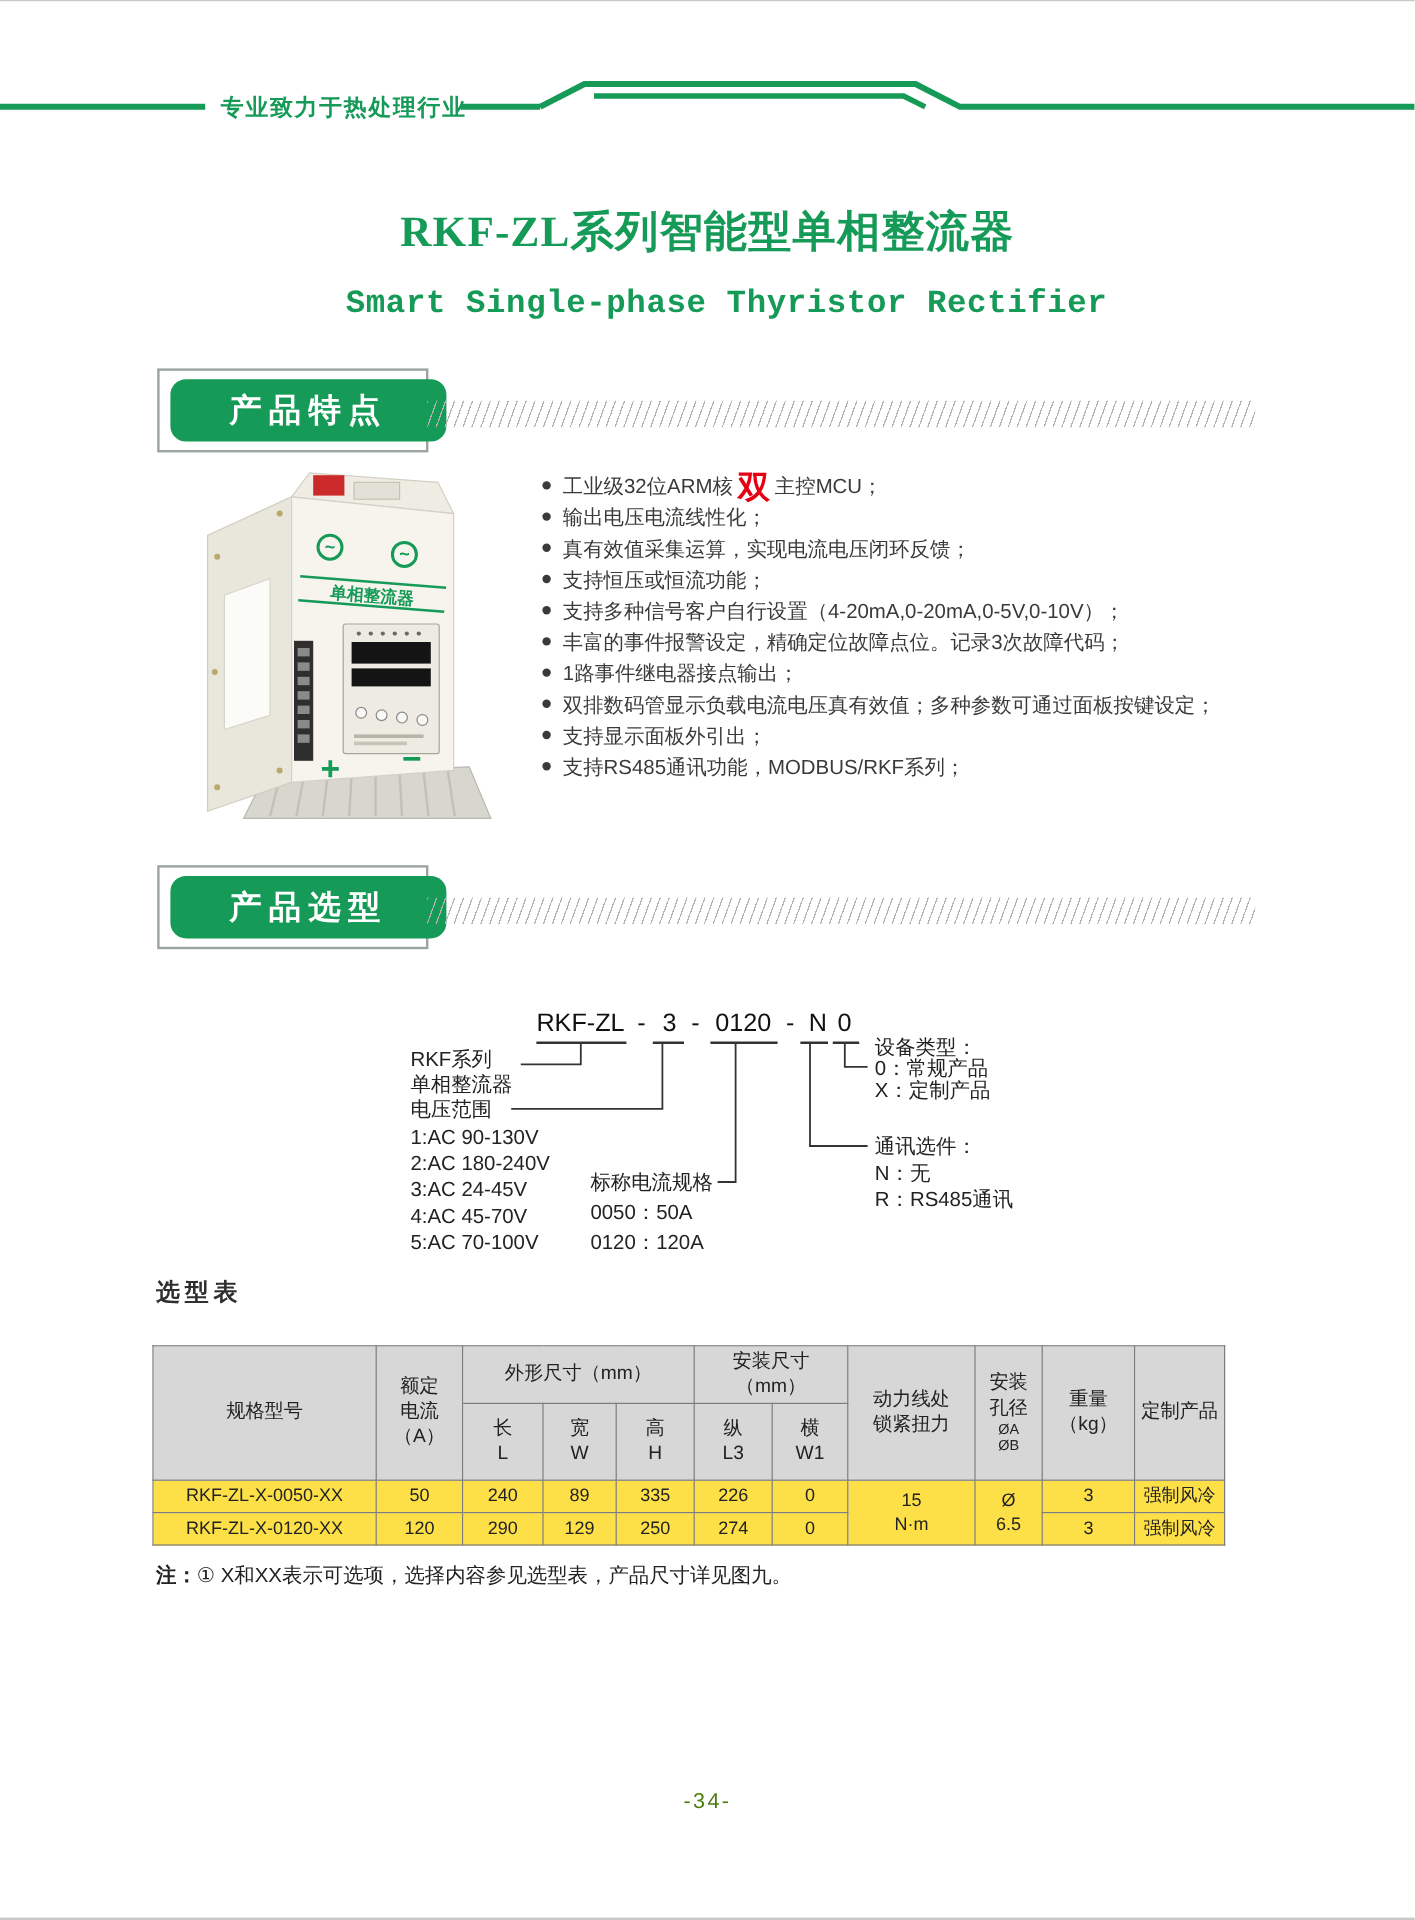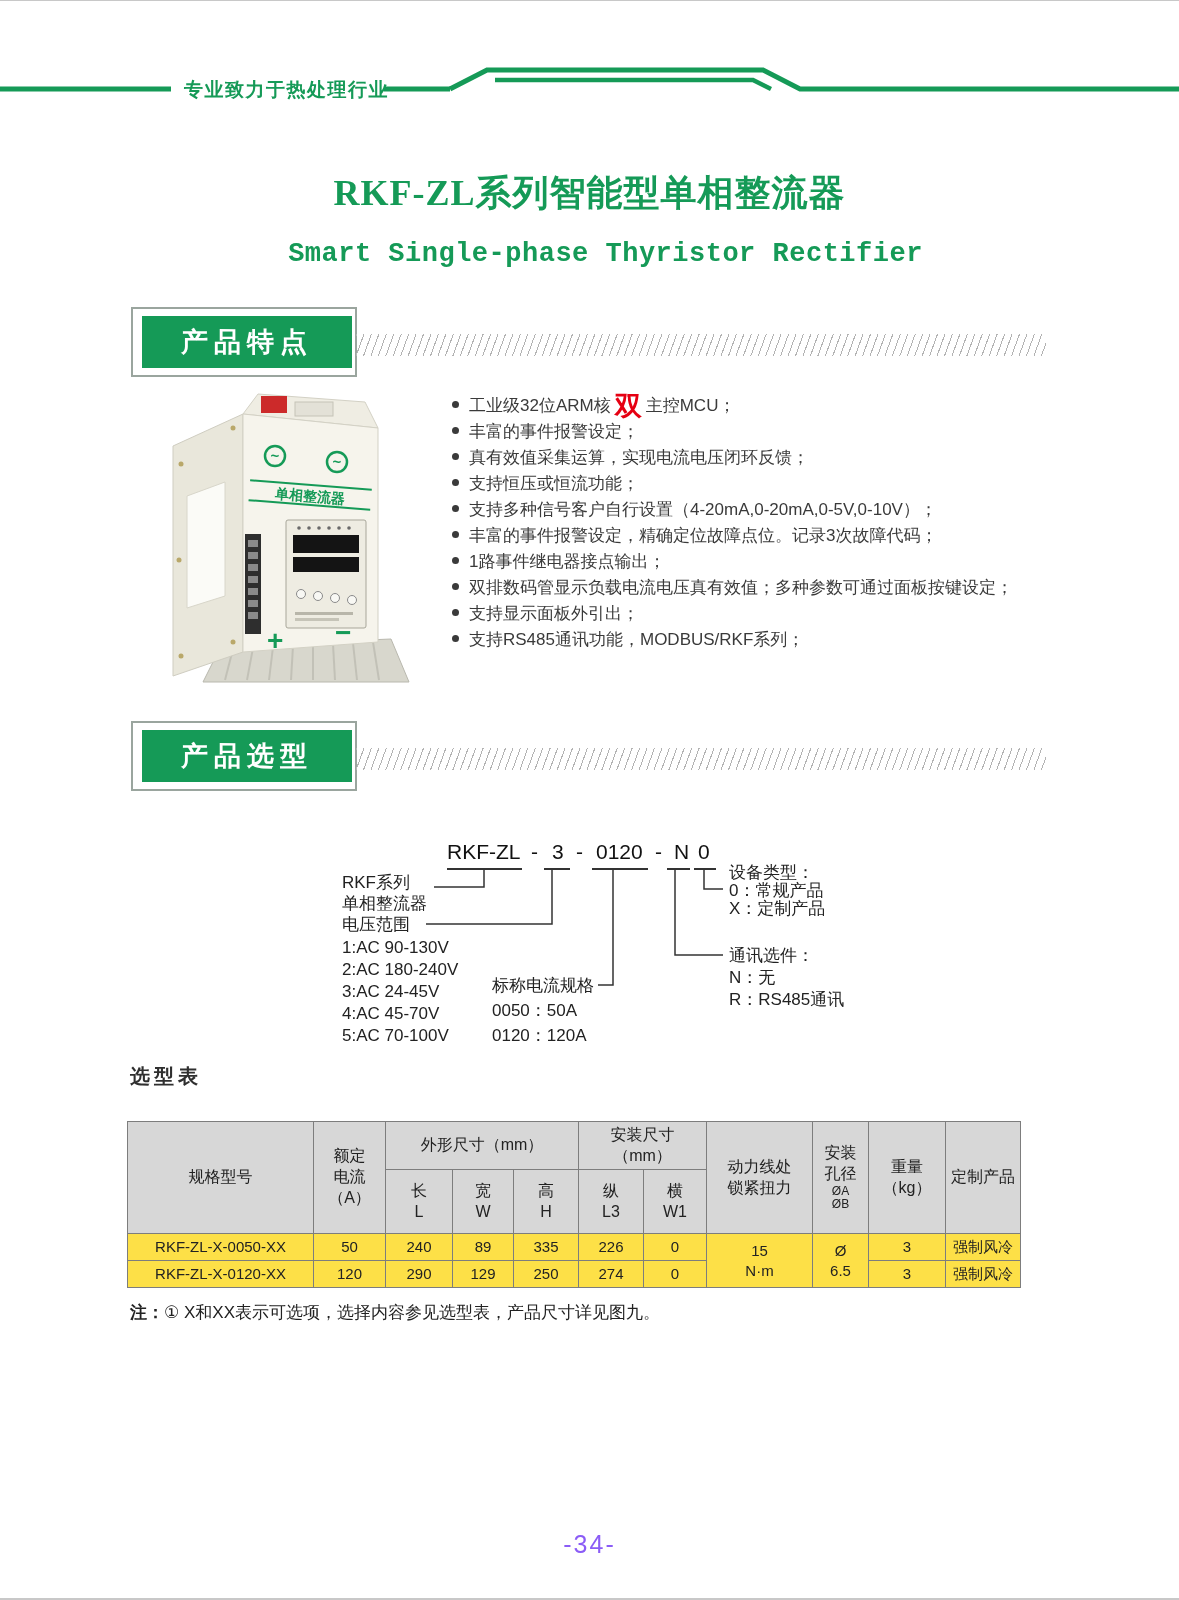--- a/index.html
+++ b/index.html
@@ -21,23 +21,23 @@
     font-family:Liberation Mono, monospace;font-weight:bold;
     font-size:27px;color:#159a57;letter-spacing:0.5px;
   }
   
   .section-header{position:absolute;left:131px;width:930px;height:72px;}
   .section-header .outline{
     position:absolute;left:0;top:0;width:226px;height:70px;
     border:2px solid #9aa59e;background:#fff;box-sizing:border-box;
   }
   .section-header .green-box{
-    position:absolute;left:11px;top:9px;width:210px;height:52px;background:#159a57;
+    position:absolute;left:11px;top:9px;width:230px;height:52px;background:#159a57;
     color:#fff;font-size:27px;font-weight:bold;letter-spacing:6px;
-    display:flex;align-items:center;justify-content:center;
+    display:flex;align-items:center;justify-content:center;border-radius:13px;
   }
   .section-header .hatch{
     position:absolute;left:225px;top:27px;width:690px;height:22px;
     background:repeating-linear-gradient(110deg,#b3b3b3 0,#b3b3b3 1px,transparent 1px,transparent 7px);
   }
   
   .features{
     position:absolute;left:452px;top:392px;width:620px;margin:0;padding:0;list-style:none;
     font-size:17px;color:#3a3a3a;
   }
@@ -67,22 +67,22 @@
   .sel-table th{background:#d7d7d7;font-size:16px;}
   .sel-table .small{font-size:12px;line-height:1.15;}
   .sel-table tr.hr1{height:48px;}
   .sel-table tr.hr2{height:64px;}
   .sel-table tr.dr{height:27px;}
   .sel-table tr.dr td{background:#fde047;}
   
   .note{position:absolute;left:130px;top:1300px;margin:0;font-size:17px;color:#222;}
   .note b{font-weight:bold;}
   .page-number{
-    position:absolute;left:0;top:1529px;width:100%;text-align:center;
-    font-size:25px;color:#8b5cf6;letter-spacing:2px;
+    position:absolute;left:0;top:1490px;width:100%;text-align:center;
+    font-size:18px;color:#4d7c0f;letter-spacing:2px;
   }
 </style>
 </head>
 <body>
 
 <div class="page">
 
   <svg class="header-deco" viewBox="0 0 1179 130">
     <path d="M0,88 H171" stroke="#159a57" stroke-width="5" fill="none"></path>
     <text x="184" y="95" font-size="19" font-weight="600" letter-spacing="1.5" fill="#159a57" font-family="Liberation Sans, DejaVu Sans, sans-serif">专业致力于热处理行业</text>
@@ -175,21 +175,21 @@
       <rect x="132" y="228" width="58" height="3" fill="#b8b6aa"></rect>
       <rect x="132" y="234" width="44" height="3" fill="#c6c4b8"></rect>
     </g>
 
     <text x="104" y="266" font-size="28" font-weight="bold" fill="#159a57">+</text>
     <text x="172" y="258" font-size="28" font-weight="bold" fill="#159a57">−</text>
   </svg>
 
   <ul class="features">
     <li><span>工业级32位ARM核</span><span class="red">双</span><span>主控MCU；</span></li>
-    <li>丰富的事件报警设定；</li>
+    <li>输出电压电流线性化；</li>
     <li>真有效值采集运算，实现电流电压闭环反馈；</li>
     <li>支持恒压或恒流功能；</li>
     <li>支持多种信号客户自行设置（4-20mA,0-20mA,0-5V,0-10V）；</li>
     <li>丰富的事件报警设定，精确定位故障点位。记录3次故障代码；</li>
     <li>1路事件继电器接点输出；</li>
     <li>双排数码管显示负载电流电压真有效值；多种参数可通过面板按键设定；</li>
     <li>支持显示面板外引出；</li>
     <li>支持RS485通讯功能，MODBUS/RKF系列；</li>
   </ul>
 

